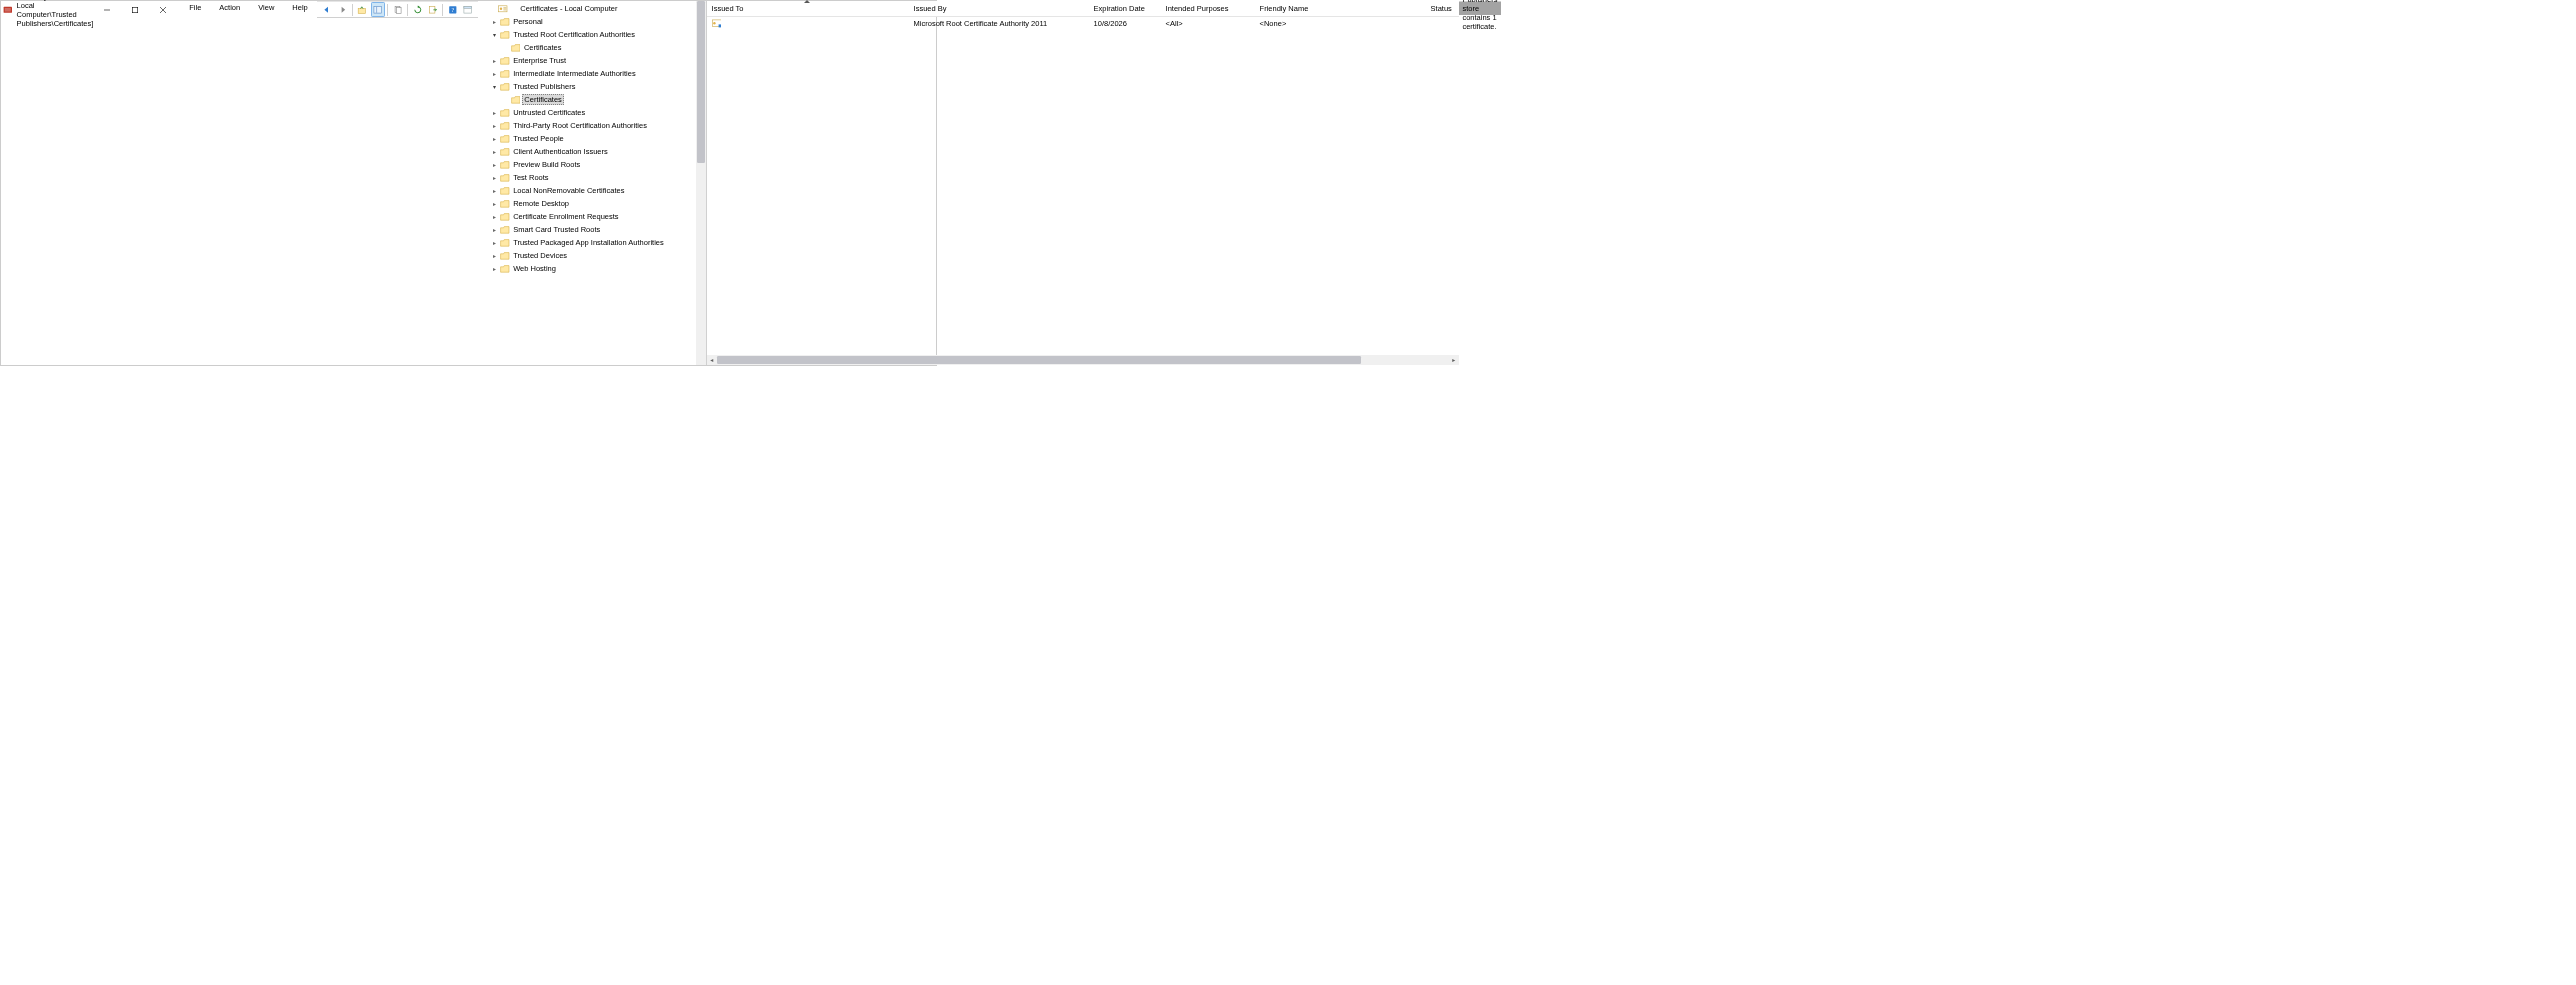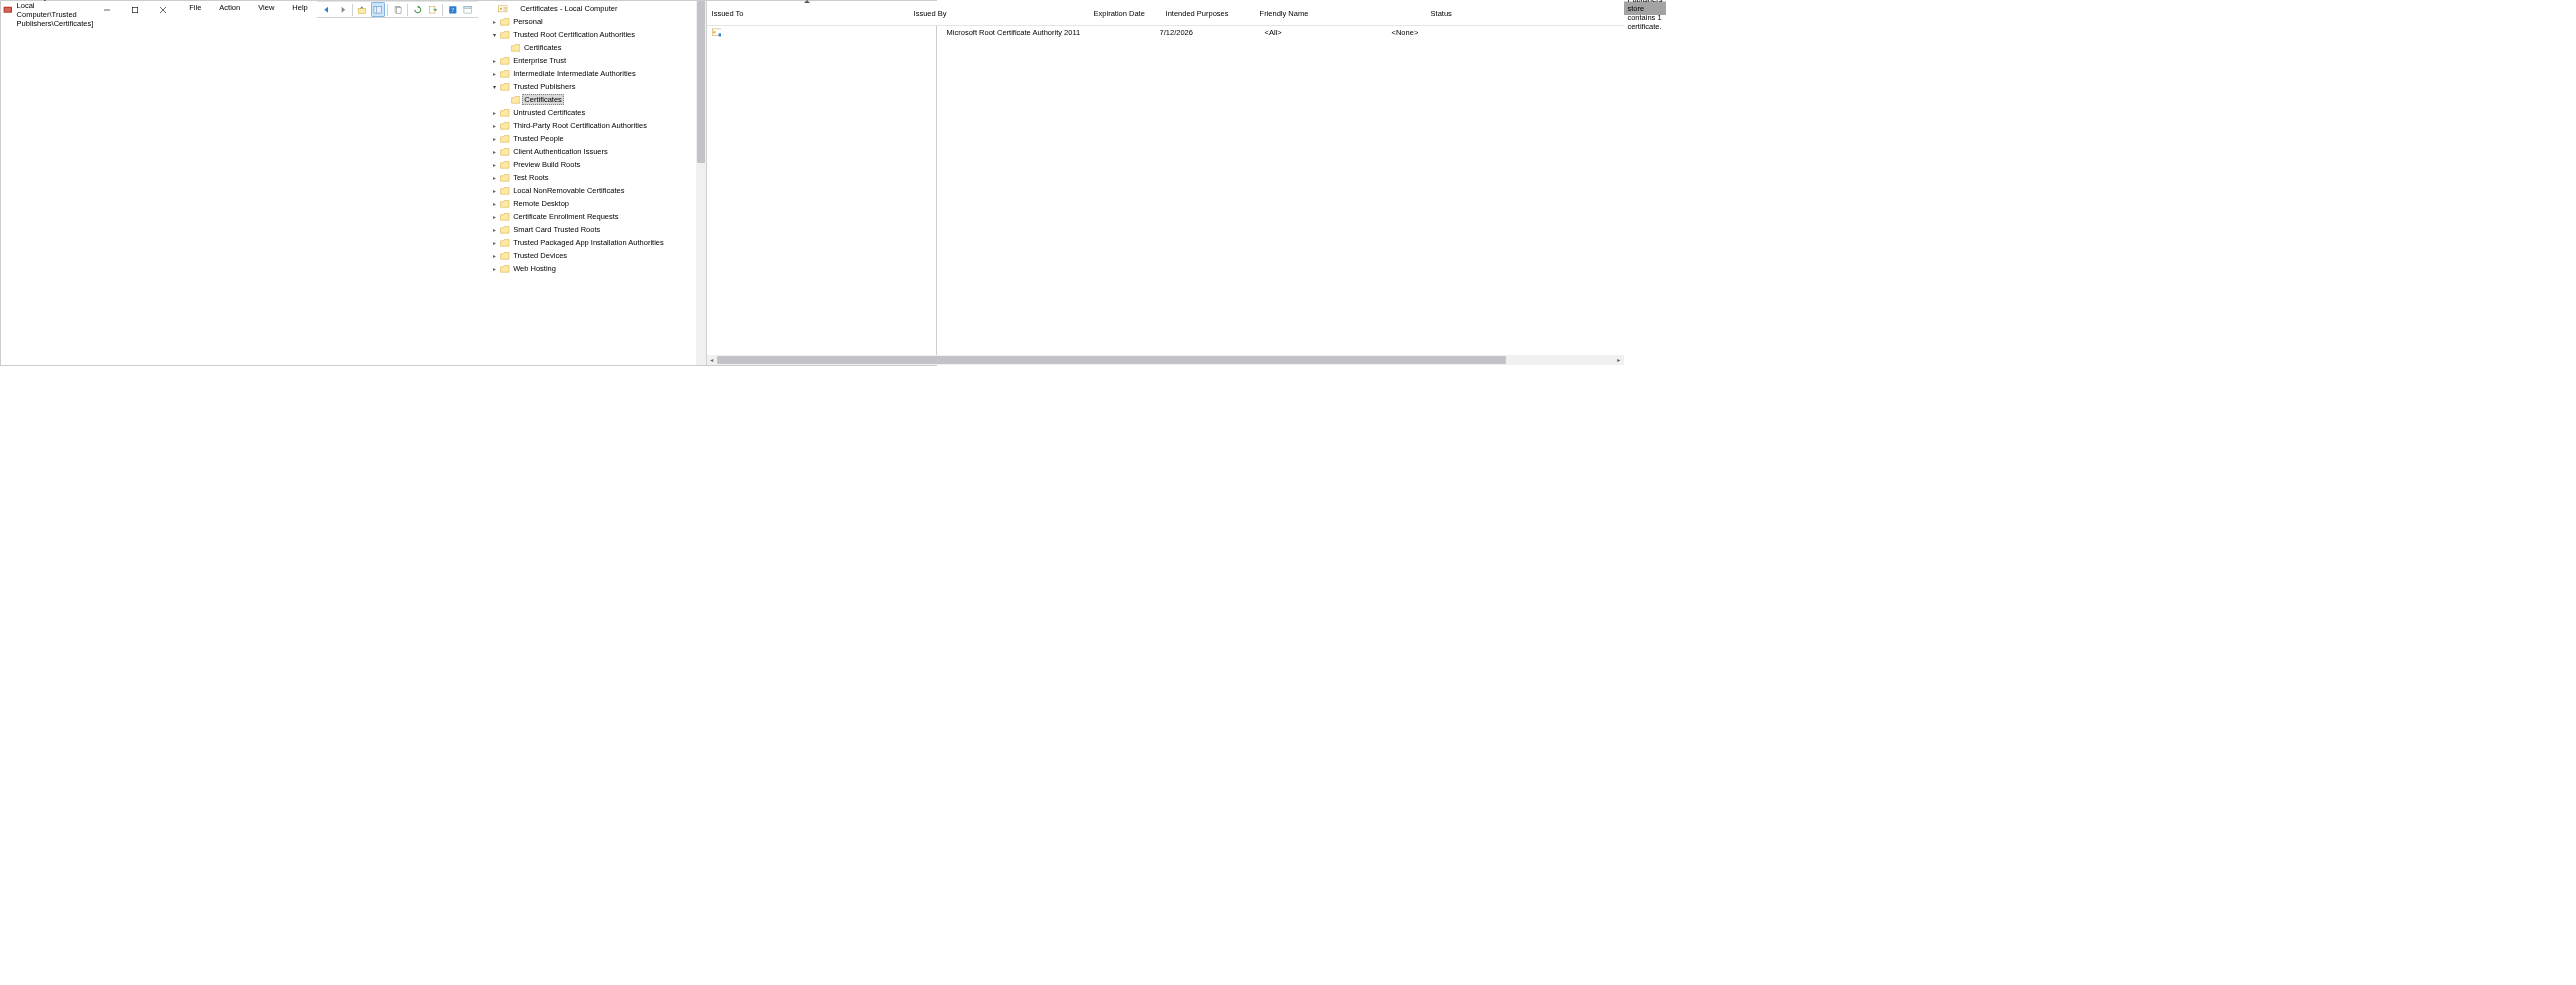--- a/index.html
+++ b/index.html
@@ -42,25 +42,25 @@
   .node.selected .label { background:#d9d9d9; border:0.6px dotted #808080; padding:0 1.2px; }
   .indent0 { padding-left:0;gap:9px; }
   .indent1 { padding-left:10.8px; }
   .indent2 { padding-left:21.6px; }
 
   .folder-svg { width:9.6px; height:7.8px; }
   .folder-svg .body { fill:#ffe9a6; stroke:#d6b24c; stroke-width:1; }
 
   
   .listpane { flex:1; display:flex; flex-direction:column; min-width:0; }
-  .colheaders { display:flex; height:25px; border-bottom:0.6px solid #e5e5e5; user-select:none; background:#fff; }
+  .colheaders { display:flex; height:16px; border-bottom:0.6px solid #e5e5e5; user-select:none; background:#fff; }
   .colheaders .col { display:flex; align-items:center; padding:0 4.8px; border-right:0.6px solid transparent; position:relative; }
   .colheaders .col.sorted::after { content:""; position:absolute; top:-0.6px; left:50%; transform:translateX(-50%); width:0; height:0; border-left:3px solid transparent; border-right:3px solid transparent; border-bottom:3px solid #595959; }
   .listrows { flex:1; overflow:auto; }
-  .row { display:flex; height:13px; align-items:center;gap:33px; }
+  .row { display:flex; height:13px; align-items:center; }
   .row .cell { padding:0 4.8px; overflow:hidden; text-overflow:ellipsis; white-space:nowrap; display:flex; align-items:center; gap:2.4px; }
   .hscroll { height:10.2px; background:#f0f0f0; display:flex; align-items:center; }
   .hscroll .harrow { width:10.2px; height:10.2px; display:flex; align-items:center; justify-content:center; color:#606060; font-size:6px; }
   .hscroll .htrack { flex:1; height:10.2px; position:relative; }
   .hscroll .hthumb { position:absolute; left:0; top:1.2px; bottom:1.2px; width:88%; background:#c2c3c9; border-radius:1.2px; }
 
   .statusbar { height:14.4px; border-top:0.6px solid #d0d0d0; display:flex; align-items:center; padding:0 3.6px; background:#a3a3a3; }
 
   .c0 { width:202px; }
   .c1 { width:180px; }
@@ -388,21 +388,21 @@
               <span>
                 <svg width="9.6" height="8.4" viewBox="0 0 16 14">
                   <rect x="0.5" y="1.5" width="15" height="11" fill="#fff" stroke="#c9a94a"></rect>
                   <circle cx="4" cy="7" r="2" fill="#e3b24a"></circle>
                   <rect x="11" y="9" width="5" height="5" fill="#2f7dd1"></rect>
                 </svg>
               </span>
               <span></span>
             </div>
             <div class="cell c1">Microsoft Root Certificate Authority 2011</div>
-            <div class="cell c2">7/12/2026</div>
+            <div class="cell c2">10/8/2026</div>
             <div class="cell c3">&lt;All&gt;</div>
             <div class="cell c4">&lt;None&gt;</div>
             <div class="cell c5"></div>
           </div>
         </div>
       <div class="hscroll">
         <div class="harrow">◂</div>
         <div class="htrack">
             <div class="hthumb"></div>
           </div>

